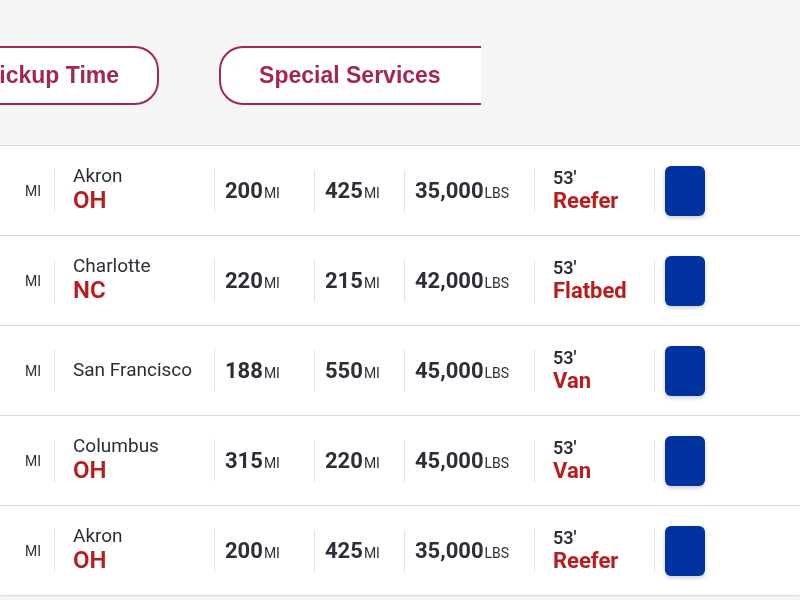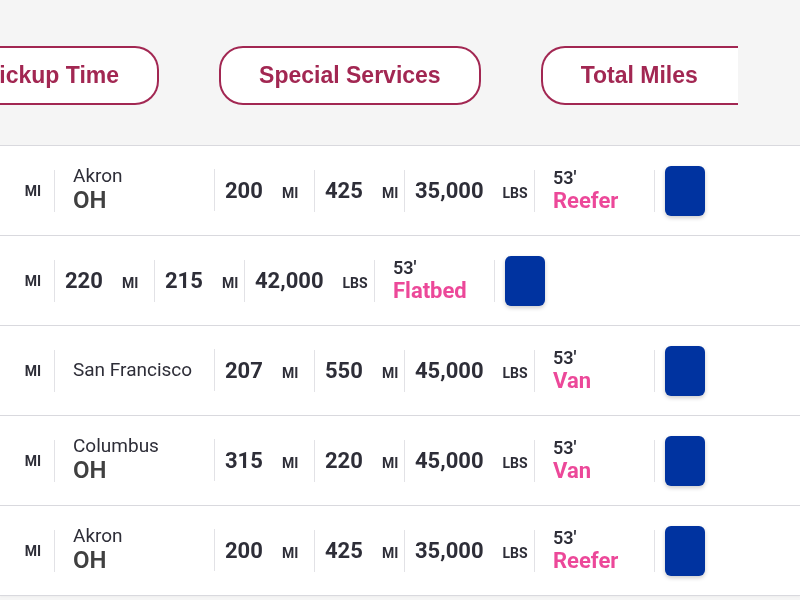--- a/index.html
+++ b/index.html
@@ -66,41 +66,40 @@
     background: #e2e2e6;
   }
   .c-mi-left { width: 55px; align-items: flex-end; padding-right: 14px; }
   .c-city { width: 160px; padding-left: 18px; }
   .c-mi1 { width: 100px; }
   .c-mi2 { width: 90px; justify-content: center; }
   .c-lbs { width: 130px; }
   .c-type { width: 120px; padding-left: 18px; }
   .c-btn { flex: 1; display: flex; justify-content: flex-end; padding-right: 0; }
   .val-big { font-size: 22px; font-weight: 700; color: #2e2e38; }
-  .unit { font-size: 14px; font-weight: 700; color: #2e2e38; margin-left: 19px; }
+  .unit { font-size: 14px; font-weight: 400; color: #2e2e38; margin-left: 1px; }
   .city { font-size: 19px; color: #2e2e38; line-height: 1.1; }
-  .state { font-size: 24px; font-weight: 600; color: #404040; line-height: 1.15; }
+  .state { font-size: 24px; font-weight: 600; color: #b91c1c; line-height: 1.15; }
   .len { font-size: 18px; color: #2e2e38; line-height: 1.1; font-weight: 600; }
-  .ttype { font-size: 22px; font-weight: 700; color: #ec4899; line-height: 1.15; }
+  .ttype { font-size: 22px; font-weight: 700; color: #b91c1c; line-height: 1.15; }
   .inline { display: flex; align-items: baseline; }
   .action {
     background: #0033a0;
     border-radius: 6px;
     width: 40px;
     height: 50px;
     box-shadow: 0 2px 4px rgba(0,0,0,0.2);
   }
 </style>
 </head>
 <body>
 
 <div class="filters">
   <button class="filter-pill">Pickup Time</button>
   <button class="filter-pill">Special Services</button>
-  <button class="filter-pill">Total Miles</button>
 </div>
 
 <div class="rows" id="rows">
   <div class="row">
     <div class="cell c-mi-left sep">
       <div class="inline">
           <span class="val-big"></span>
           <span class="unit">MI</span>
         </div>
     </div>
@@ -135,20 +134,24 @@
     </div>
   </div>
 
   <div class="row">
     <div class="cell c-mi-left sep">
       <div class="inline">
           <span class="val-big"></span>
           <span class="unit">MI</span>
         </div>
     </div>
+    <div class="cell c-city sep">
+      <div class="city">Charlotte</div>
+      <div class="state">NC</div>
+    </div>
     <div class="cell c-mi1 sep">
       <div class="inline">
           <span class="val-big">220</span>
           <span class="unit">MI</span>
         </div>
     </div>
     <div class="cell c-mi2 sep">
       <div class="inline">
           <span class="val-big">215</span>
           <span class="unit">MI</span>
@@ -174,21 +177,21 @@
       <div class="inline">
           <span class="val-big"></span>
           <span class="unit">MI</span>
         </div>
     </div>
     <div class="cell c-city sep">
       <div class="city">San Francisco</div>
     </div>
     <div class="cell c-mi1 sep">
       <div class="inline">
-          <span class="val-big">207</span>
+          <span class="val-big">188</span>
           <span class="unit">MI</span>
         </div>
     </div>
     <div class="cell c-mi2 sep">
       <div class="inline">
           <span class="val-big">550</span>
           <span class="unit">MI</span>
         </div>
     </div>
     <div class="cell c-lbs sep">

